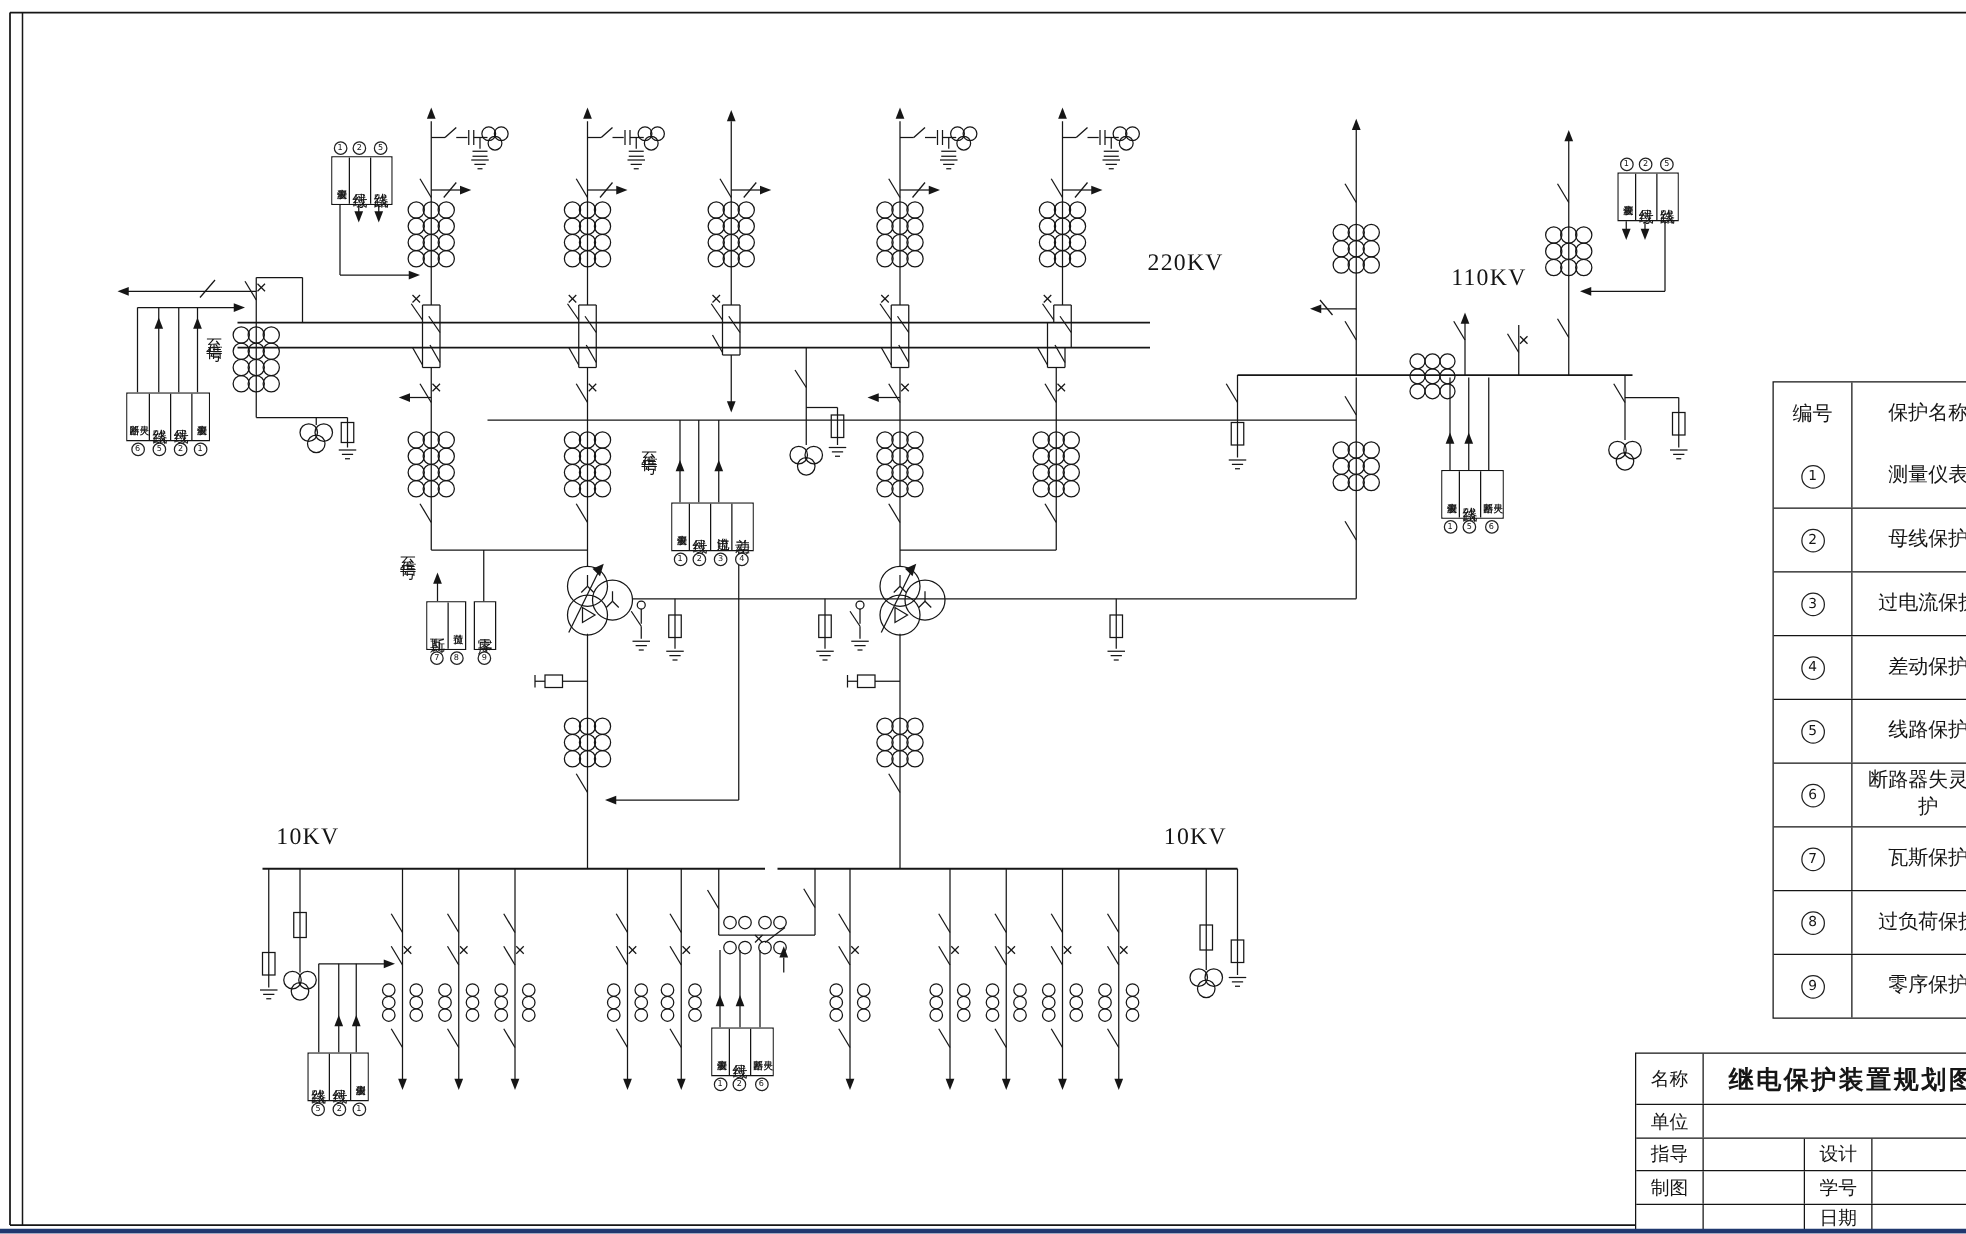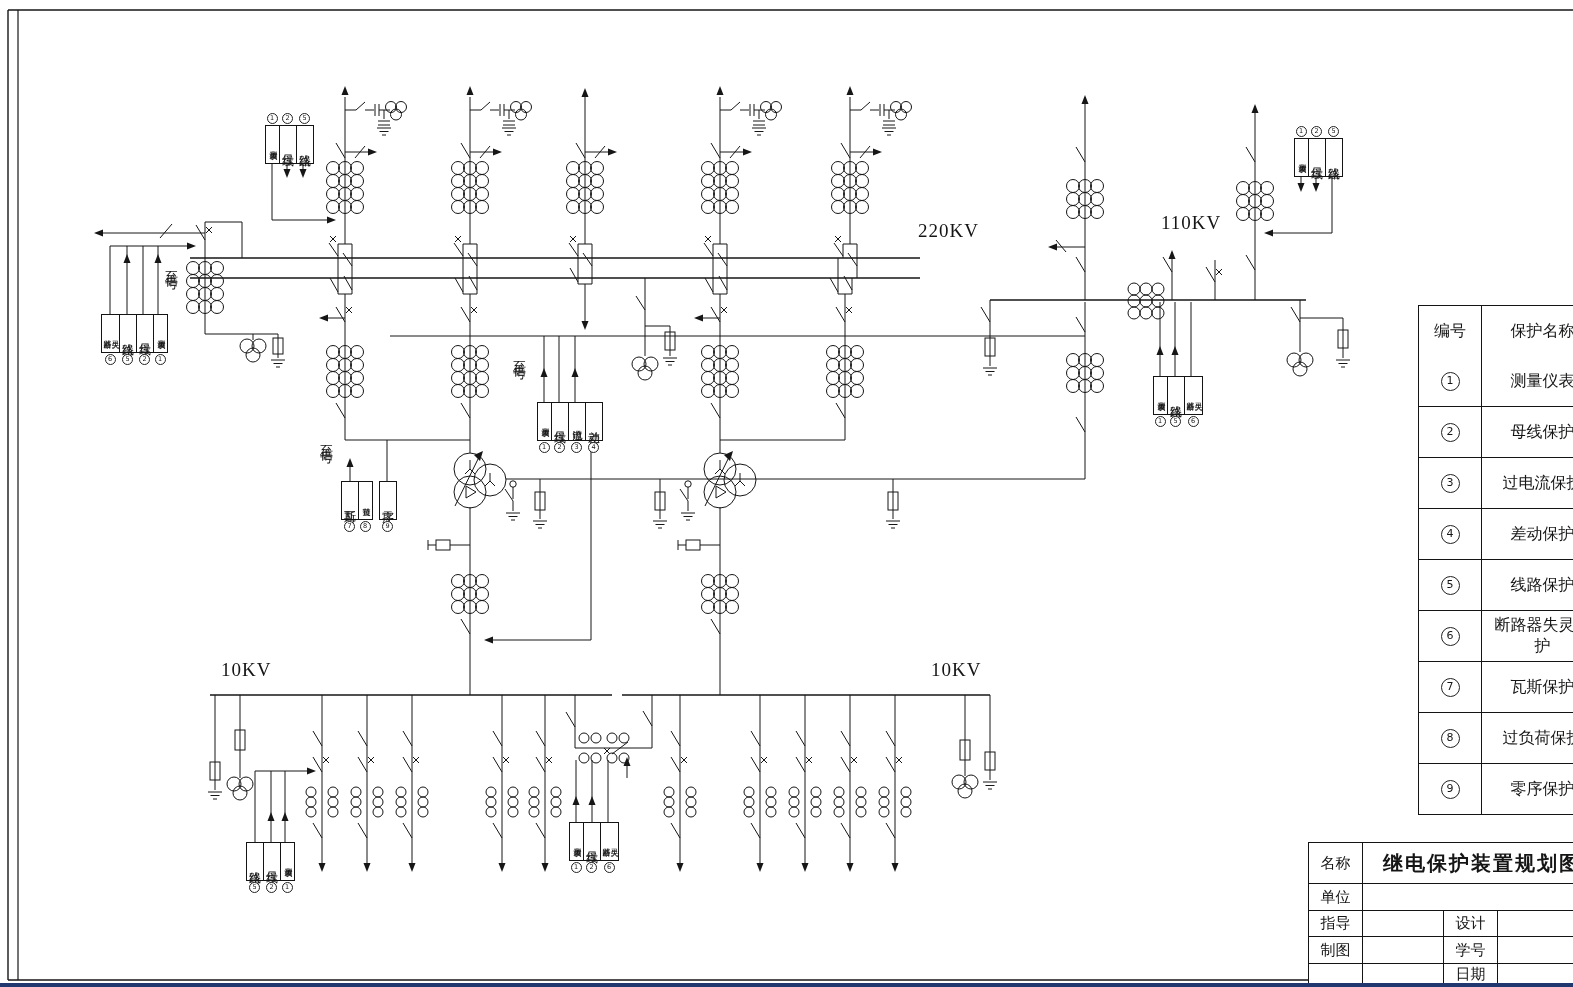--- a/index.html
+++ b/index.html
@@ -785,21 +785,21 @@
       <polygon points="1175,346 1171.5,355 1178.5,355" fill="#161616"></polygon>
       <line x1="1301" y1="164" x2="1301" y2="184" stroke="#161616" stroke-width="1"></line>
       <polygon points="1301,192 1297.5,183 1304.5,183" fill="#161616"></polygon>
       <line x1="1316" y1="164" x2="1316" y2="184" stroke="#161616" stroke-width="1"></line>
       <polygon points="1316,192 1312.5,183 1319.5,183" fill="#161616"></polygon>
       <line x1="1332" y1="164" x2="1332" y2="233" stroke="#161616" stroke-width="1"></line>
       <line x1="1332" y1="233" x2="1270" y2="233" stroke="#161616" stroke-width="1"></line>
       <polygon points="1264,233 1273,229.5 1273,236.5" fill="#161616"></polygon>
     </svg>
 
-  <div class="vlabel" style="left:918px;top:220px;">220KV</div>
+  <div class="vlabel" style="left:918px;top:200px;">220KV</div>
   <div class="vlabel" style="left:1161px;top:212px;">110KV</div>
   <div class="vlabel" style="left:221px;top:659px;">10KV</div>
   <div class="vlabel" style="left:931px;top:659px;">10KV</div>
 
   <div id="signals">
       <div class="sig" style="left: 165px; top: 261px;">至信号</div>
       <div class="sig" style="left: 513px; top: 351px;">至信号</div>
       <div class="sig" style="left: 320px; top: 435px;">至信号</div>
     </div>
   <div id="boxes">

